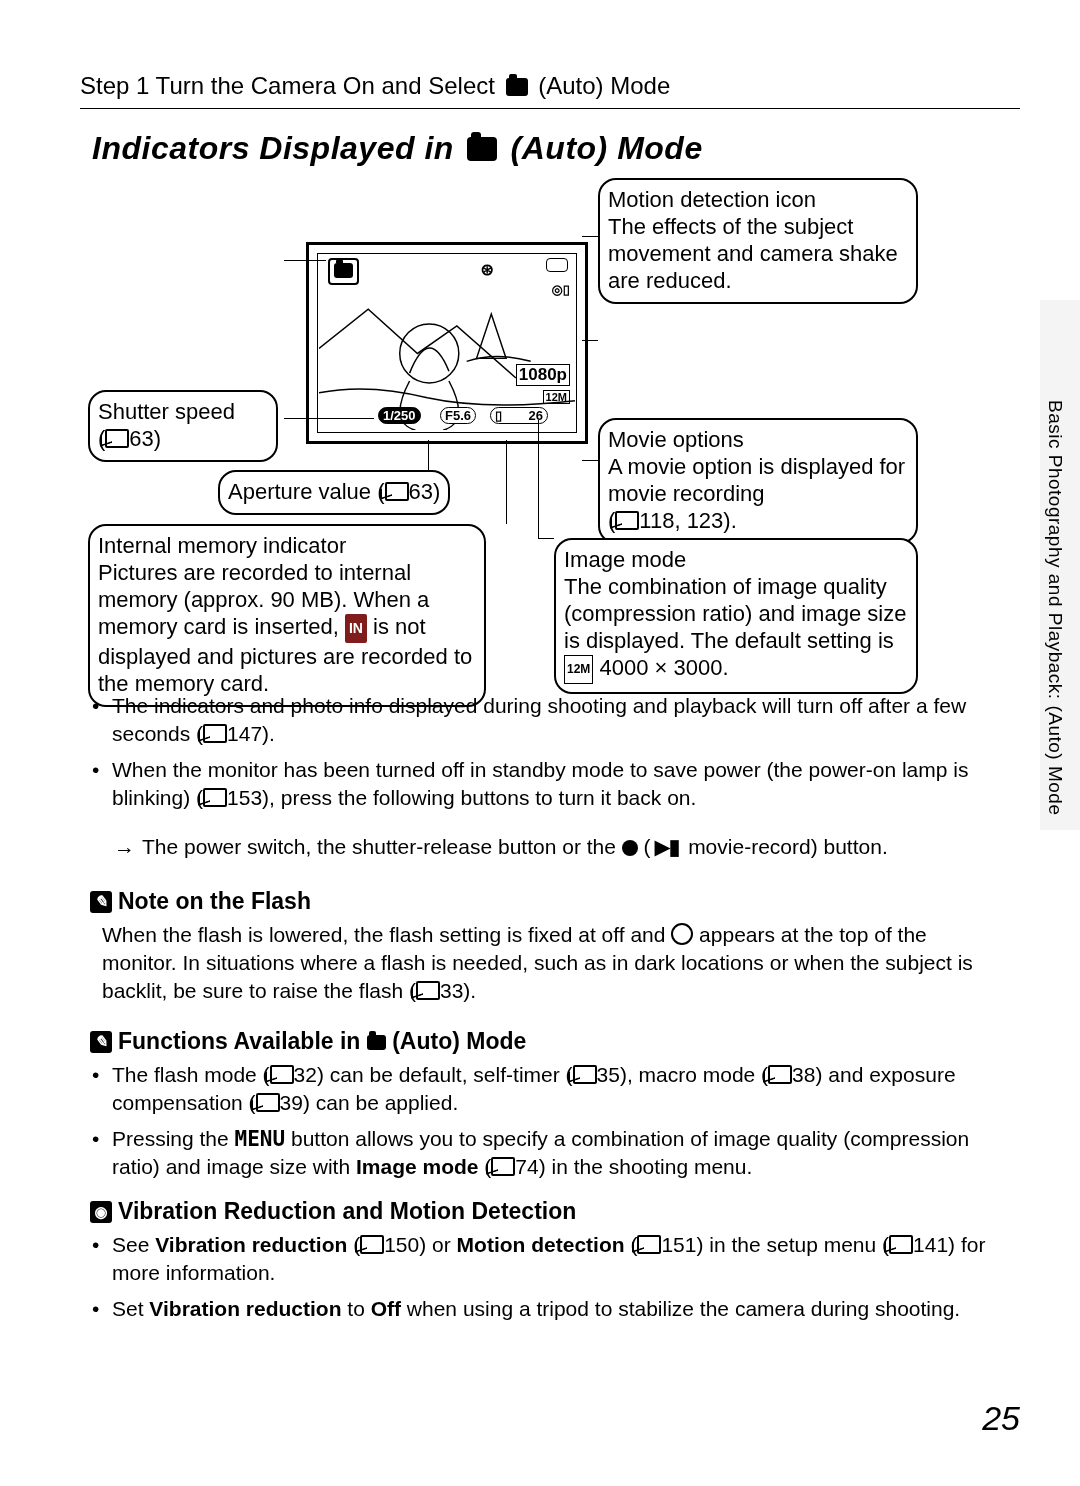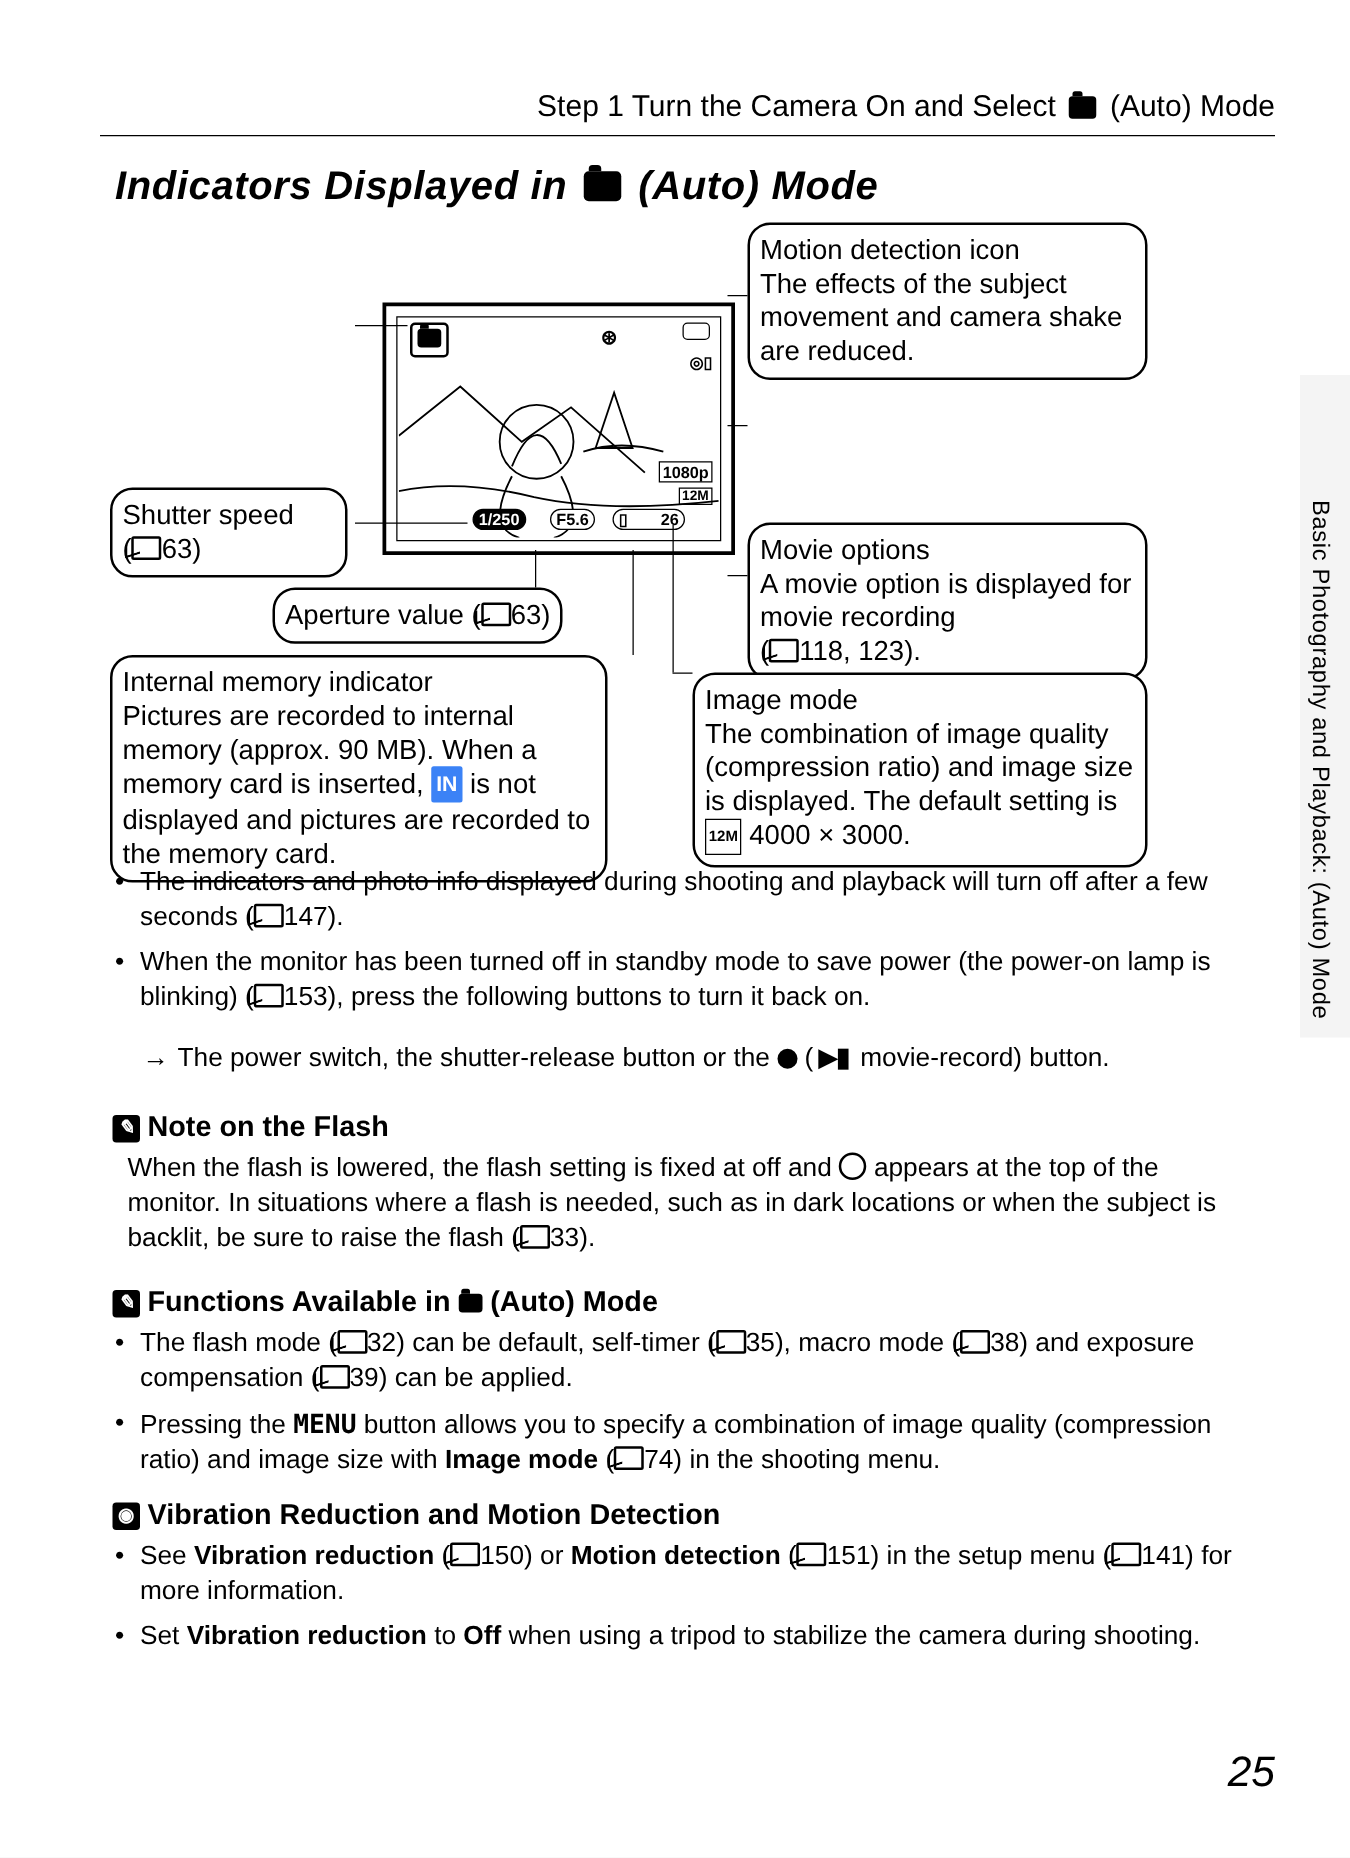--- a/index.html
+++ b/index.html
@@ -1,29 +1,29 @@
 <!DOCTYPE html>
 <html><head>
 <meta charset="utf-8">
 <style>
   body{margin:0;background:#e8e8e8;font-family:Arial,Helvetica,sans-serif}
   .sheet{width:1080px;height:1486px;margin:0;position:relative;background:#fff;box-sizing:border-box}
   .page-bg{position:absolute;left:40px;right:40px;top:36px;bottom:36px;background:#fff}
   .thumb-tab{position:absolute;right:0;top:300px;width:40px;height:530px;background:#f4f4f4}
   .thumb-text{position:absolute;right:14px;top:400px;writing-mode:vertical-rl;font-size:19px;letter-spacing:.5px}
-  .header{position:absolute;left:80px;right:60px;top:72px;text-align:right;font-size:24px;border-bottom:1.5px solid #000;height:36px}
+  .header{position:absolute;left:80px;right:60px;top:72px;text-align:left;font-size:24px;border-bottom:1.5px solid #000;height:36px}
   .header .cam{display:inline-block;width:22px;height:18px;background:#000;border-radius:3px;position:relative;top:2px;margin:0 4px}
   .header .cam::before{content:"";position:absolute;top:-4px;left:3px;right:11px;height:4px;background:#000;border-radius:2px 2px 0 0}
   h1{position:absolute;left:80px;top:118px;margin:12px;font-size:32px;font-weight:700;font-style:italic;letter-spacing:.5px}
   h1 .cam-lg{display:inline-block;width:30px;height:24px;background:#000;border-radius:4px;position:relative;top:2px;margin:0 4px}
   h1 .cam-lg::before{content:"";position:absolute;top:-5px;left:4px;right:16px;height:5px;background:#000;border-radius:3px 3px 0 0}
   .callout{position:absolute;border:2px solid #000;border-radius:18px;background:#fff;padding:6px 8px 8px;font-size:22px;line-height:27px}
   .bk{display:inline-block;width:20px;height:15px;border:2px solid #000;border-radius:2px;position:relative;top:2px;margin-right:0}
   .bk::after{content:"";position:absolute;left:-7px;top:3px;width:10px;height:9px;border-bottom:2px solid #000;border-left:2px solid #000;border-radius:0 0 0 2px;transform:skewY(-18deg)}
-  .in-ic{display:inline-block;background:#3b82f6;color:#fff;font-size:17px;font-weight:700;padding:1px 4px;border-radius:2px;vertical-align:1px}
+  .in-ic{display:inline-block;background:#7f1d1d;color:#fff;font-size:14px;font-weight:700;padding:1px 4px;border-radius:2px;vertical-align:1px}
   .cam-sm{display:inline-block;width:19px;height:15px;background:#000;border-radius:3px;position:relative;top:1px}
   .cam-sm::before{content:"";position:absolute;top:-4px;left:2px;right:10px;height:4px;background:#000;border-radius:2px 2px 0 0}
   .cam-out{display:inline-block;width:19px;height:15px;border:2px solid #000;border-radius:3px;position:relative;top:1px}
   .cam-out::before{content:"";position:absolute;top:-5px;left:2px;right:9px;height:3px;border:2px solid #000;border-bottom:none;border-radius:2px 2px 0 0}
   
   .viewfinder{position:absolute;left:306px;top:242px;width:276px;height:196px;border:3px solid #000;background:#fff}
   .viewfinder .inner{position:absolute;inset:8px;border:1px solid #000}
   .scene{position:absolute;inset:1px;overflow:hidden}
   .line{stroke:#000;fill:none;stroke-width:1.5}
   .vf-icon{position:absolute;font-size:16px;font-weight:700}
@@ -77,21 +77,21 @@
         <path class="line" d="M92 128 Q70 170 98 178"></path>
         <path class="line" d="M132 128 Q154 170 126 178"></path>
         <path class="line" d="M160 105 L175 60 L190 105 Z"></path>
         <path class="line" d="M150 108 Q180 98 215 108"></path>
         <path class="line" d="M0 140 Q50 130 110 145 Q170 158 260 148"></path>
       </svg>
       <div class="modebox"><span class="cam-sm"></span></div>
       <span class="vf-icon" style="right:82px;top:6px">⊛</span>
       <span class="vf-icon" style="right:8px;top:4px;border:1.5px solid #000;border-radius:4px;width:20px;height:12px"></span>
       <span class="vf-icon" style="right:6px;top:28px;font-size:13px">◎▯</span>
-      <span class="vf-icon" style="right:6px;bottom:46px;font-size:13px;border:1px solid #000;padding:0 2px">1080p</span>
+      <span class="vf-icon" style="right:6px;bottom:46px;font-size:17px;border:1px solid #000;padding:0 2px">1080p</span>
       <span class="vf-icon" style="right:6px;bottom:28px;font-size:11px;border:1px solid #000;padding:0 2px">12M</span>
       <div class="bottom-strip">
         <span class="oval" style="left:0;background:#000;color:#fff">1/250</span>
         <span class="oval" style="left:62px">F5.6</span>
         <span class="oval" style="left:112px;width:48px;text-align:right"><span style="float:left">▯</span><span>26</span> </span>
       </div>
     </div>
   </div>
 
   <div class="callout" style="left:88px;top:390px;width:170px">

